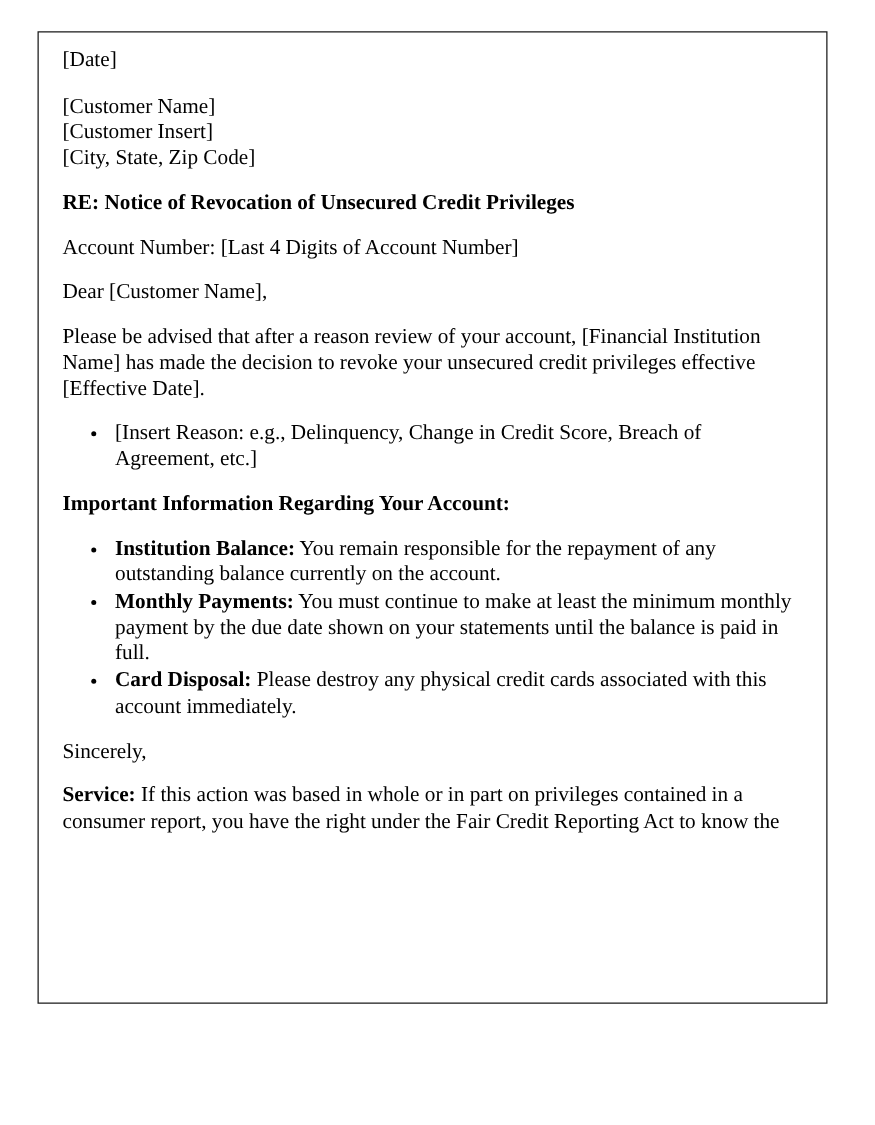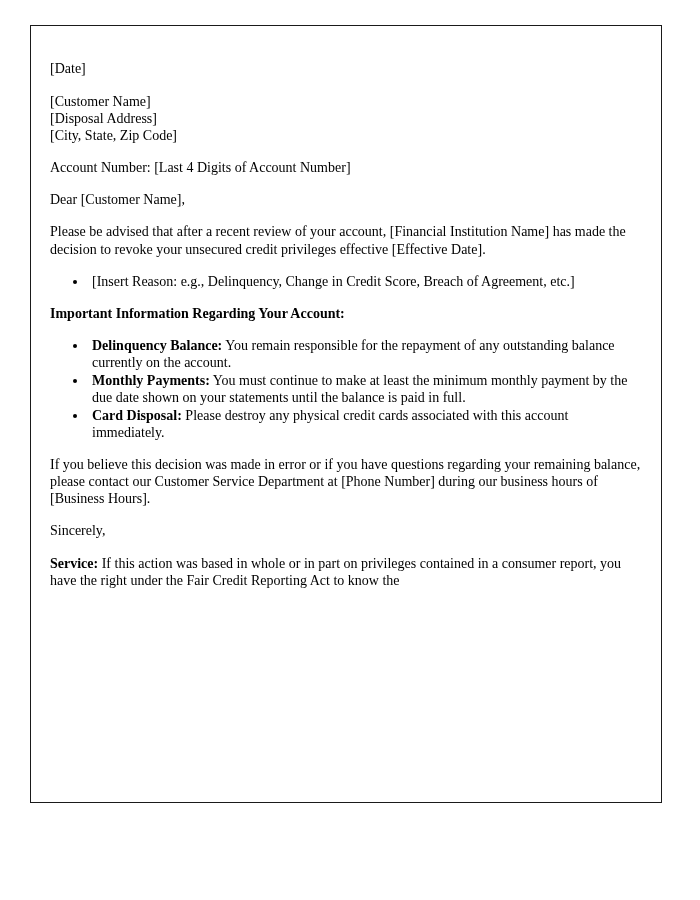--- a/index.html
+++ b/index.html
@@ -22,23 +22,23 @@
     width: 632px;
     height: 778px;
     border: 1.5px solid #1a1a1a;
     box-sizing: border-box;
     background: #ffffff;
     overflow: hidden;
   }
   .page-body {
     position: absolute;
     left: 19px;
-    top: 34px;
+    top: 12px;
     width: 592px;
-    font-size: 14px;
+    font-size: 17px;
     line-height: 1.22;
   }
   p.block {
     margin: 0 0 15px 0;
     text-align: left;
   }
   p.addr-group {
     margin: 16px 0 15px 0;
   }
   .bold {
@@ -64,45 +64,45 @@
 </head>
 <body>
 
 <div class="page-frame">
   <div class="page-body">
 
     <p class="block">[Date]</p>
 
     <p class="addr-group">
       <span class="tight">[Customer Name]</span><br>
-      <span class="tight">[Disposal Address]</span><br>
+      <span class="tight">[Customer Insert]</span><br>
       <span class="tight">[City, State, Zip Code]</span>
     </p>
 
+    <p class="heading">RE: Notice of Revocation of Unsecured Credit Privileges</p>
 
     <p class="block">Account Number: [Last 4 Digits of Account Number]</p>
 
     <p class="block">Dear [Customer Name],</p>
 
-    <p class="block">Please be advised that after a recent review of your account, [Financial Institution Name] has made the decision to revoke your unsecured credit privileges effective [Effective Date].</p>
+    <p class="block">Please be advised that after a reason review of your account, [Financial Institution Name] has made the decision to revoke your unsecured credit privileges effective [Effective Date].</p>
 
 
     <ul class="bullets">
       <li>[Insert Reason: e.g., Delinquency, Change in Credit Score, Breach of Agreement, etc.]</li>
     </ul>
 
     <p class="heading">Important Information Regarding Your Account:</p>
 
     <ul class="bullets">
-      <li><span class="bold">Delinquency Balance:</span><span> You remain responsible for the repayment of any outstanding balance currently on the account.</span></li>
+      <li><span class="bold">Institution Balance:</span><span> You remain responsible for the repayment of any outstanding balance currently on the account.</span></li>
       <li><span class="bold">Monthly Payments:</span><span> You must continue to make at least the minimum monthly payment by the due date shown on your statements until the balance is paid in full.</span></li>
       <li><span class="bold">Card Disposal:</span><span> Please destroy any physical credit cards associated with this account immediately.</span></li>
     </ul>
 
-    <p class="block">If you believe this decision was made in error or if you have questions regarding your remaining balance, please contact our Customer Service Department at [Phone Number] during our business hours of [Business Hours].</p>
 
 
     <p class="block">Sincerely,</p>
 
 
     <p class="block"><span class="bold">Service:</span><span> If this action was based in whole or in part on privileges contained in a consumer report, you have the right under the Fair Credit Reporting Act to know the</span></p>
 
   </div>
 </div>
 

